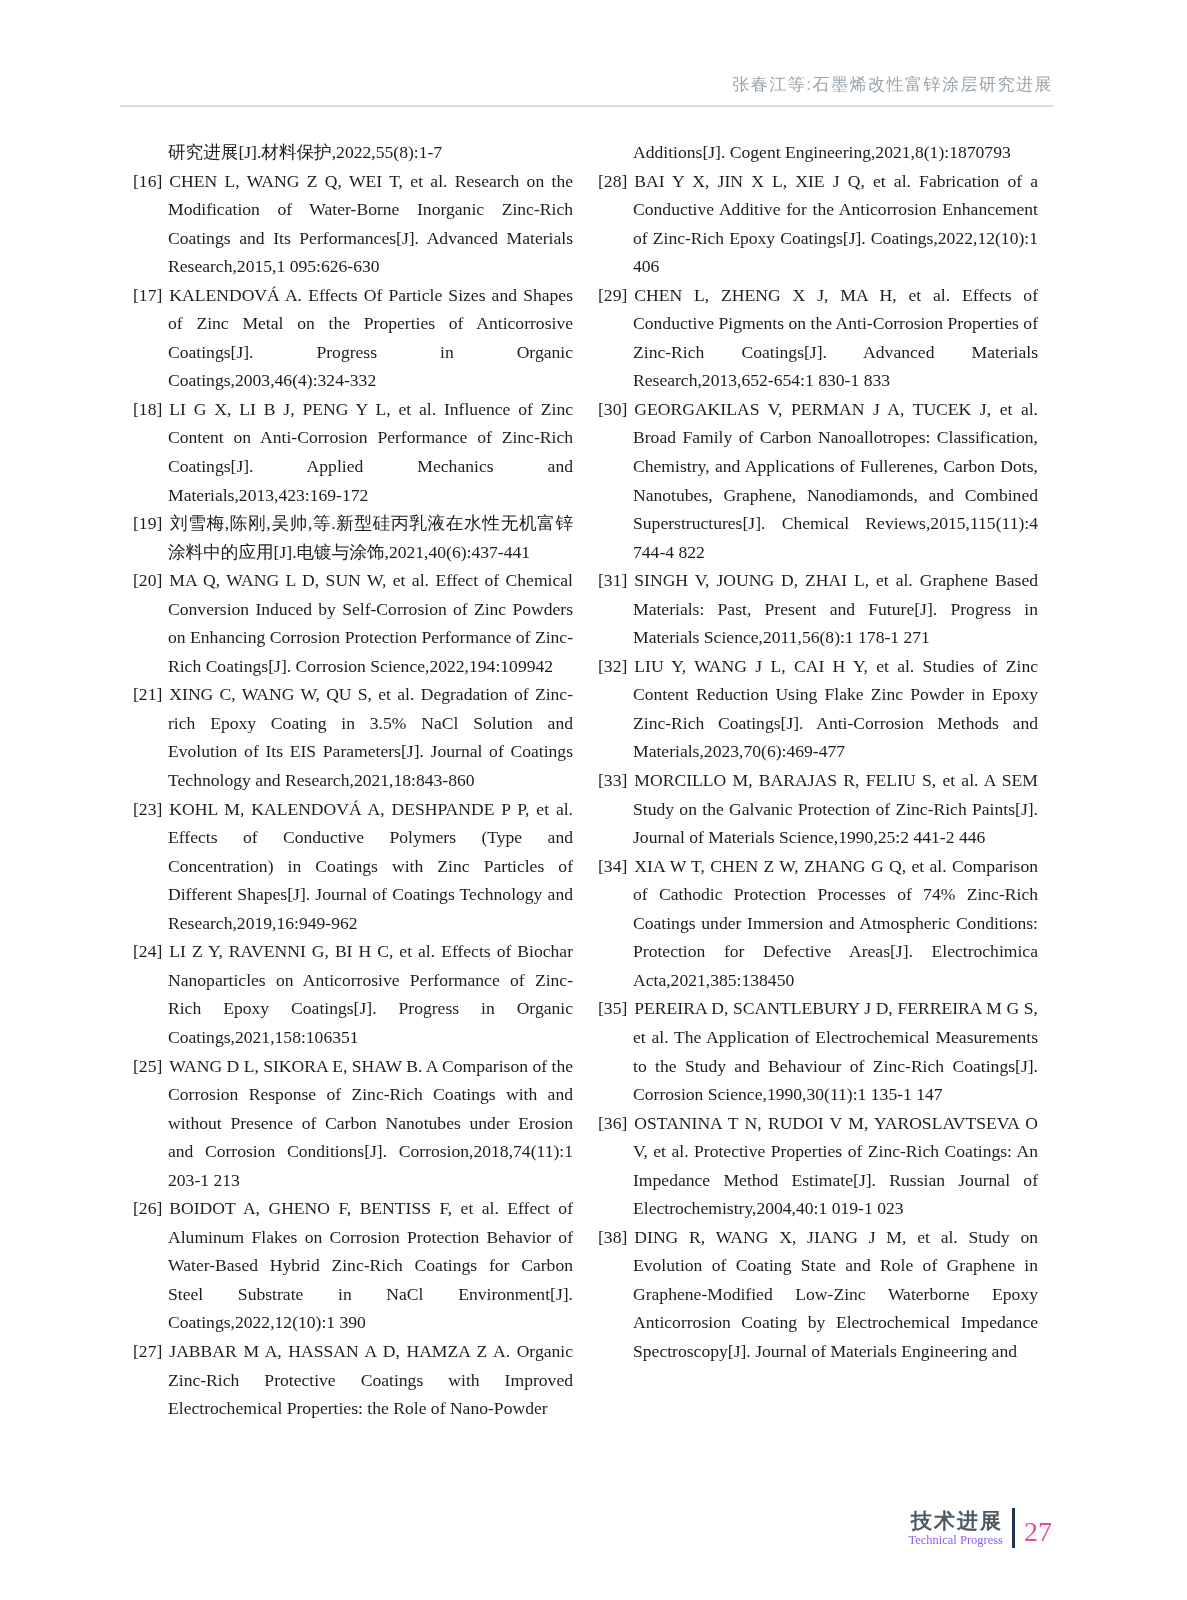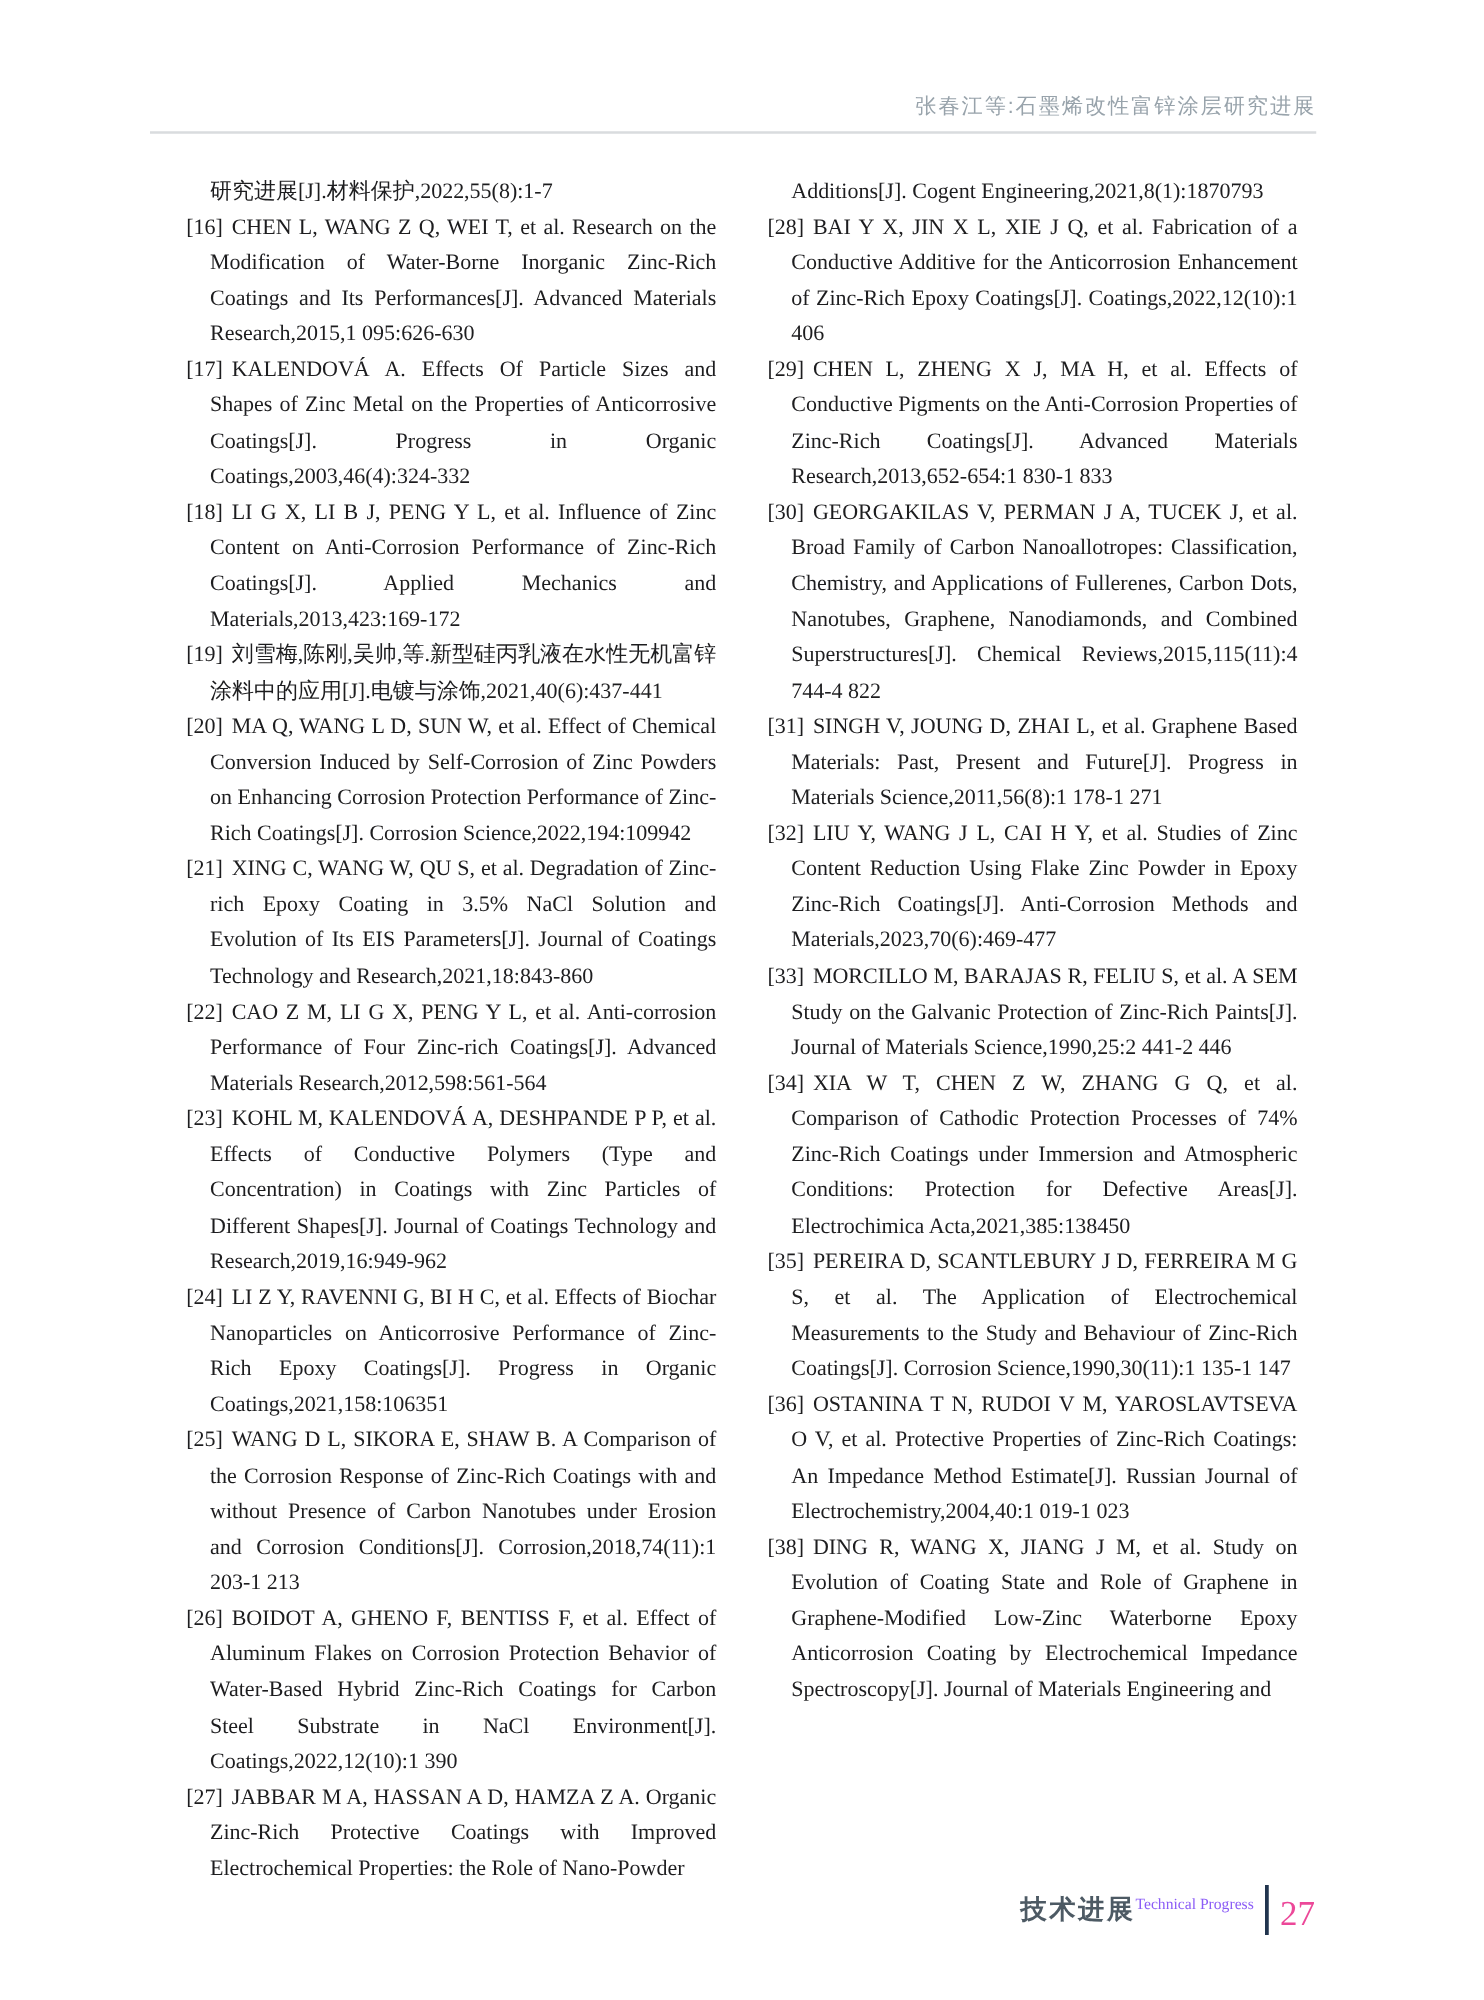--- a/index.html
+++ b/index.html
@@ -34,30 +34,31 @@
   }
   .col { width:440px; }
   .cont, .ref {
     font-size:17.6px;
     line-height:28.55px;
     color:#1d1d1f;
     text-align:justify;
   }
   .cont { padding-left:35px; }
   .ref  { padding-left:35px; text-indent:-35px; }
-  .rlabel { padding-right:7px;margin-left:16px; }
+  .rlabel { padding-right:7px; }
   .footer {
     position:absolute;
     right:135px; bottom:52px;
     display:flex;
     align-items:center;
   }
   .footer-titles {
     display:flex;
-    flex-direction:row;
+    flex-direction:column;
+    align-items:flex-end;
     margin-right:9px;
   }
   .footer-cn {
     font-family:"Liberation Sans","DejaVu Sans",sans-serif;
     font-size:21px;
     font-weight:bold;
     letter-spacing:2px;
     color:#4d5a64;
     line-height:24px;
   }
@@ -87,21 +88,20 @@
 <div class="columns">
 
   <div class="col">
     <div class="cont">研究进展[J].材料保护,2022,55(8):1-7</div>
     <div class="ref"><span class="rlabel">[16]</span><span>CHEN L, WANG Z Q, WEI T, et al. Research on the Modification of Water-Borne Inorganic Zinc-Rich Coatings and Its Performances[J]. Advanced Materials Research,2015,1 095:626-630</span></div>
     <div class="ref"><span class="rlabel">[17]</span><span>KALENDOVÁ A. Effects Of Particle Sizes and Shapes of Zinc Metal on the Properties of Anticorrosive Coatings[J]. Progress in Organic Coatings,2003,46(4):324-332</span></div>
     <div class="ref"><span class="rlabel">[18]</span><span>LI G X, LI B J, PENG Y L, et al. Influence of Zinc Content on Anti-Corrosion Performance of Zinc-Rich Coatings[J]. Applied Mechanics and Materials,2013,423:169-172</span></div>
     <div class="ref"><span class="rlabel">[19]</span><span>刘雪梅,陈刚,吴帅,等.新型硅丙乳液在水性无机富锌涂料中的应用[J].电镀与涂饰,2021,40(6):437-441</span></div>
     <div class="ref"><span class="rlabel">[20]</span><span>MA Q, WANG L D, SUN W, et al. Effect of Chemical Conversion Induced by Self-Corrosion of Zinc Powders on Enhancing Corrosion Protection Performance of Zinc-Rich Coatings[J]. Corrosion Science,2022,194:109942</span></div>
     <div class="ref"><span class="rlabel">[21]</span><span>XING C, WANG W, QU S, et al. Degradation of Zinc-rich Epoxy Coating in 3.5% NaCl Solution and Evolution of Its EIS Parameters[J]. Journal of Coatings Technology and Research,2021,18:843-860</span></div>
-    <div class="ref"><span class="rlabel">[22]</span><span>CAO Z M, LI G X, PENG Y L, et al. Anti-corrosion Performance of Four Zinc-rich Coatings[J]. Advanced Materials Research,2012,598:561-564</span></div>
     <div class="ref"><span class="rlabel">[23]</span><span>KOHL M, KALENDOVÁ A, DESHPANDE P P, et al. Effects of Conductive Polymers (Type and Concentration) in Coatings with Zinc Particles of Different Shapes[J]. Journal of Coatings Technology and Research,2019,16:949-962</span></div>
     <div class="ref"><span class="rlabel">[24]</span><span>LI Z Y, RAVENNI G, BI H C, et al. Effects of Biochar Nanoparticles on Anticorrosive Performance of Zinc-Rich Epoxy Coatings[J]. Progress in Organic Coatings,2021,158:106351</span></div>
     <div class="ref"><span class="rlabel">[25]</span><span>WANG D L, SIKORA E, SHAW B. A Comparison of the Corrosion Response of Zinc-Rich Coatings with and without Presence of Carbon Nanotubes under Erosion and Corrosion Conditions[J]. Corrosion,2018,74(11):1 203-1 213</span></div>
     <div class="ref"><span class="rlabel">[26]</span><span>BOIDOT A, GHENO F, BENTISS F, et al. Effect of Aluminum Flakes on Corrosion Protection Behavior of Water-Based Hybrid Zinc-Rich Coatings for Carbon Steel Substrate in NaCl Environment[J]. Coatings,2022,12(10):1 390</span></div>
     <div class="ref"><span class="rlabel">[27]</span><span>JABBAR M A, HASSAN A D, HAMZA Z A. Organic Zinc-Rich Protective Coatings with Improved Electrochemical Properties: the Role of Nano-Powder</span></div>
   </div>
 
   <div class="col">
     <div class="cont">Additions[J]. Cogent Engineering,2021,8(1):1870793</div>
     <div class="ref"><span class="rlabel">[28]</span><span>BAI Y X, JIN X L, XIE J Q, et al. Fabrication of a Conductive Additive for the Anticorrosion Enhancement of Zinc-Rich Epoxy Coatings[J]. Coatings,2022,12(10):1 406</span></div>

